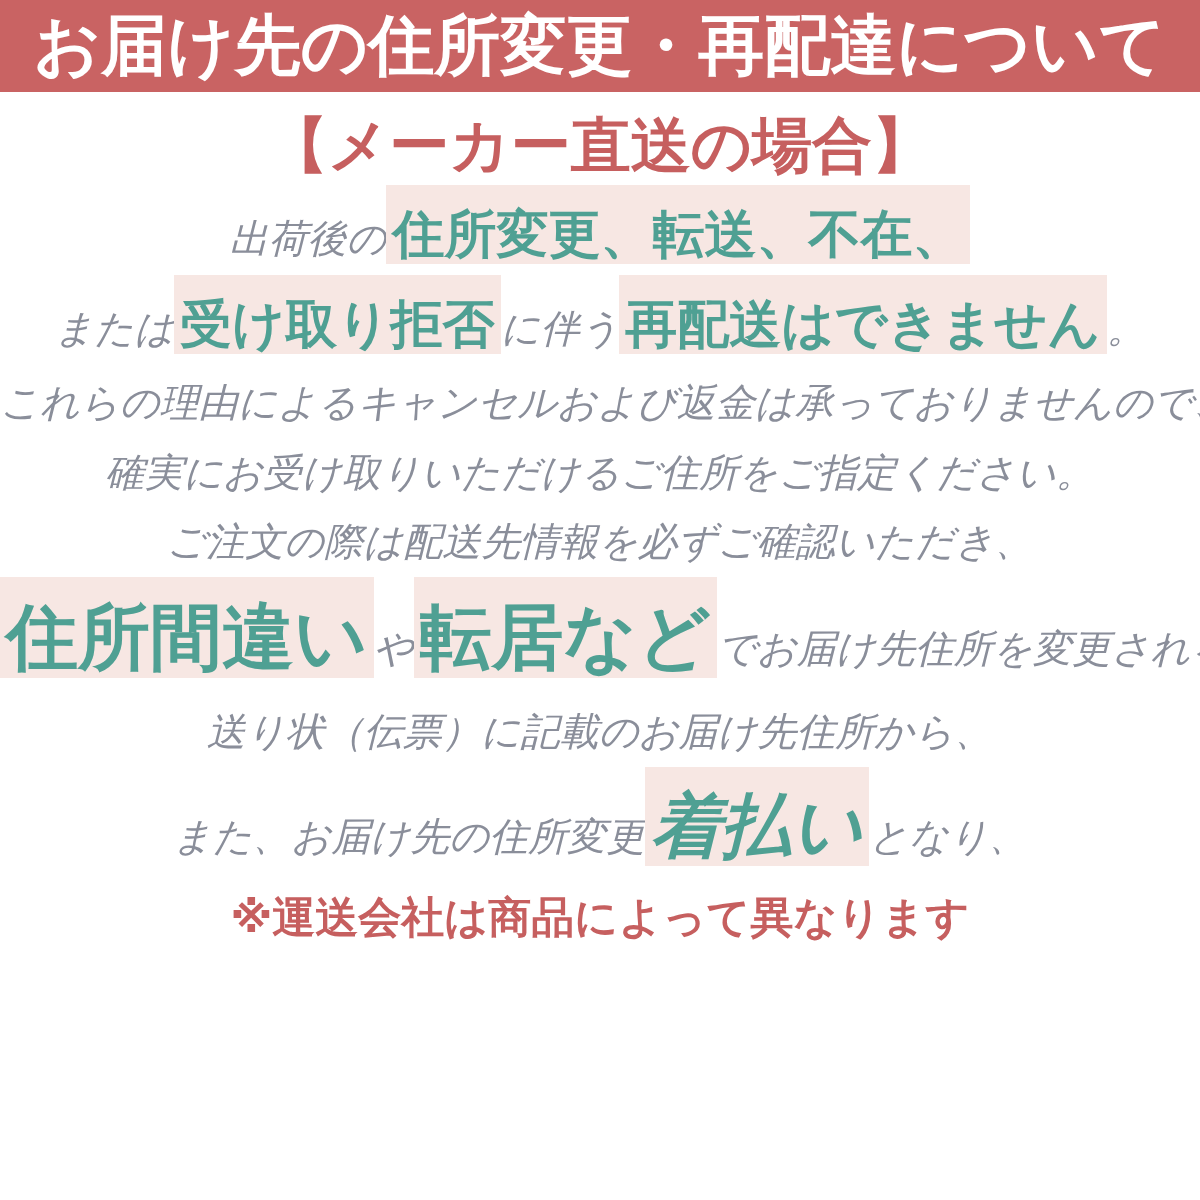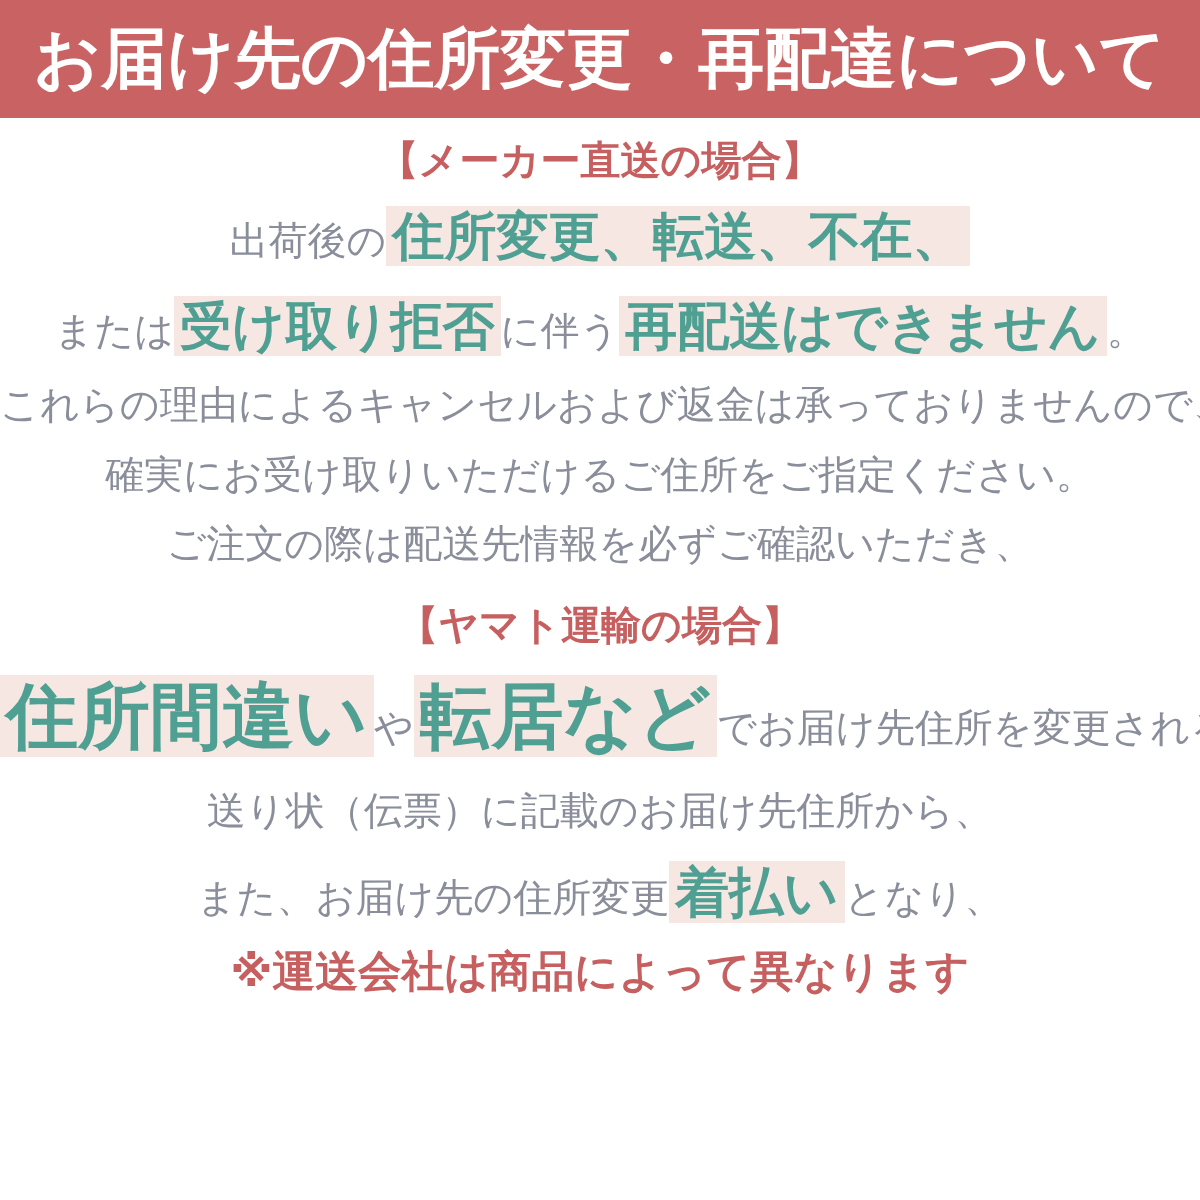--- a/index.html
+++ b/index.html
@@ -11,69 +11,71 @@
     overflow: hidden;
     font-family: "Liberation Sans", "DejaVu Sans", sans-serif;
   }
   .page {
     width: 1200px;
     height: 1200px;
     background: #ffffff;
   }
   .banner {
     width: 100%;
-    height: 118px;
+    height: 92px;
     background: #c96363;
     display: flex;
     align-items: center;
     justify-content: center;
   }
   .banner h1 {
     margin: 0;
     color: #ffffff;
     font-size: 66px;
     font-weight: bold;
     white-space: nowrap;
     letter-spacing: 0px;
   }
   .section-heading {
     margin: 18px 0 12px 0;
     text-align: center;
     color: #c65f5f;
-    font-size: 40px;
+    font-size: 60px;
     font-weight: bold;
     line-height: 1.2;
   }
   .section-heading.second {
     margin-top: 26px;
   }
   .line {
     margin: 9px 0;
     text-align: center;
     font-size: 39px;
     line-height: 1.55;
     color: #8a8e9a;
     font-weight: 500;
     white-space: nowrap;
   }
   .seg-gray {
     color: #8a8e9a;
+    font-style: italic;
   }
   .seg-hl {
     background: #f7e7e3;
     color: #4fa093;
     font-weight: bold;
     font-size: 52px;
-    padding: 1px 6px 1px 6px;
+    padding: 20px 6px 1px 6px;
   }
   .line.big-hl .seg-hl {
     font-size: 72px;
   }
   .line.mid-hl .seg-hl {
-    font-size: 54px;
+    font-size: 70px;
+    font-style: italic;
   }
   .note-line {
     margin-top: 10px;
     text-align: center;
     color: #c65f5f;
     font-size: 43px;
     font-weight: bold;
     line-height: 1.3;
     white-space: nowrap;
   }
@@ -95,21 +97,20 @@
     <p class="line"><span class="seg-gray">または</span><span class="seg-hl">受け取り拒否</span><span class="seg-gray">に伴う</span><span class="seg-hl">再配送はできません</span><span class="seg-gray">。</span></p>
 
     <p class="line"><span class="seg-gray">これらの理由によるキャンセルおよび返金は承っておりませんので、</span></p>
 
     <p class="line"><span class="seg-gray">確実にお受け取りいただけるご住所をご指定ください。</span></p>
 
     <p class="line"><span class="seg-gray">ご注文の際は配送先情報を必ずご確認いただき、</span></p>
   </section>
 
   <section>
-    <h2 class="section-heading second">【ヤマト運輸の場合】</h2>
 
     <p class="line big-hl"><span class="seg-hl">住所間違い</span><span class="seg-gray">や</span><span class="seg-hl">転居など</span><span class="seg-gray">でお届け先住所を変更される場合は、</span></p>
 
     <p class="line"><span class="seg-gray">送り状（伝票）に記載のお届け先住所から、</span></p>
 
 
     <p class="line mid-hl"><span class="seg-gray">また、お届け先の住所変更</span><span class="seg-hl">着払い</span><span class="seg-gray">となり、</span></p>
 
 
 

